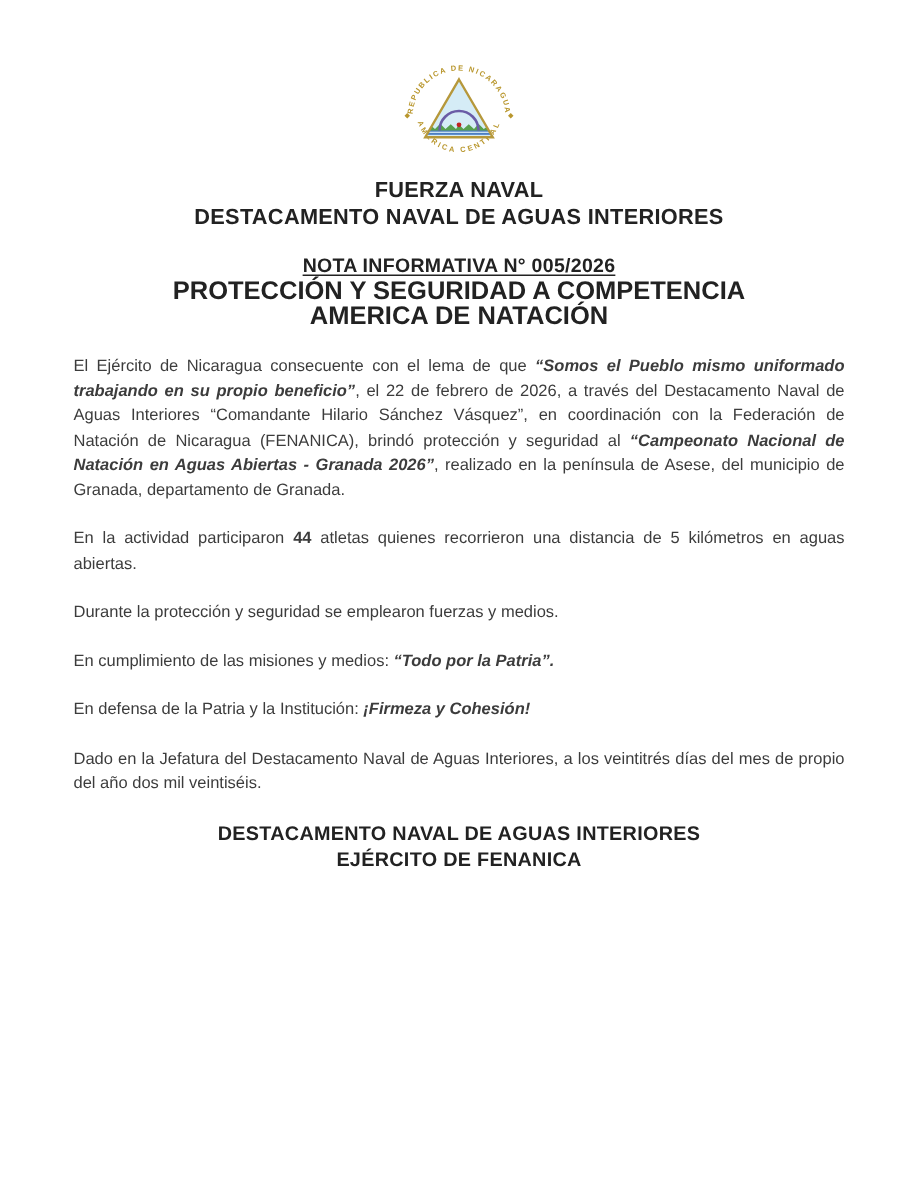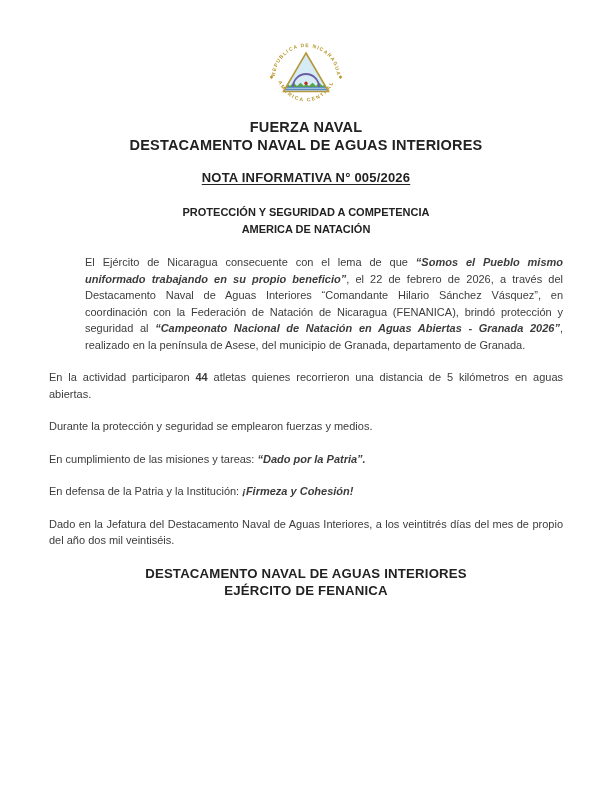--- a/index.html
+++ b/index.html
@@ -10,23 +10,23 @@
   }
   .emblem-wrap { text-align: center; height: 70px; margin-bottom: 8px; }
   .arc-text { fill: #b9972e; font-size: 5px; font-weight: bold; letter-spacing: 1.1px; font-family: "Liberation Sans", sans-serif; }
   .arc-text-bottom { letter-spacing: 1.6px; }
   .title-block { text-align: center; font-weight: bold; font-size: 14.5px; line-height: 18px; color: #222; letter-spacing: 0.2px; margin-top: 4px; }
   .nota { text-align: center; margin-top: 14px; }
   .nota-underline {
     display: inline-block; font-weight: bold; font-size: 13px; color: #222;
     text-decoration: underline; text-underline-offset: 2px; letter-spacing: 0.2px;
   }
-  .subject { text-align: center; font-weight: bold; font-size: 11px; line-height: 16.5px; color: #222; margin-top: 18px; }
+  .subject { text-align: center; font-weight: bold; font-size: 17px; line-height: 16.5px; color: #222; }
   .body-p { font-size: 11px; line-height: 16.5px; text-align: justify; margin: 0 0 16px 0; color: #3c3c3c; }
-  .body-p.first { margin-top: 17px; margin-left: 36px; }
+  .body-p.first { margin-top: 17px; }
   .run.bi { font-weight: bold; font-style: italic; }
   .run.b { font-weight: bold; }
   .footer-block { text-align: center; font-weight: bold; font-size: 13.2px; line-height: 17px; color: #222; margin-top: 12px; letter-spacing: 0.2px; }
 </style>
 </head>
 <body>
 
 <div class="page">
 
   <div class="emblem-wrap">
@@ -75,21 +75,21 @@
     <div>PROTECCIÓN Y SEGURIDAD A COMPETENCIA</div>
     <div>AMERICA DE NATACIÓN</div>
   </div>
 
   <p class="body-p first"><span class="run">El Ejército de Nicaragua consecuente con el lema de que </span><span class="run bi">“Somos el Pueblo mismo uniformado trabajando en su propio beneficio”</span><span class="run">, el 22 de febrero de 2026, a través del Destacamento Naval de Aguas Interiores “Comandante Hilario Sánchez Vásquez”, en coordinación con la Federación de Natación de Nicaragua (FENANICA), brindó protección y seguridad al </span><span class="run bi">“Campeonato Nacional de Natación en Aguas Abiertas - Granada 2026”</span><span class="run">, realizado en la península de Asese, del municipio de Granada, departamento de Granada.</span></p>
 
   <p class="body-p"><span class="run">En la actividad participaron </span><span class="run b">44</span><span class="run"> atletas quienes recorrieron una distancia de 5 kilómetros en aguas abiertas.</span></p>
 
   <p class="body-p"><span class="run">Durante la protección y seguridad se emplearon fuerzas y medios.</span></p>
 
-  <p class="body-p"><span class="run">En cumplimiento de las misiones y tareas: </span><span class="run bi">“Dado por la Patria”.</span></p>
+  <p class="body-p"><span class="run">En cumplimiento de las misiones y medios: </span><span class="run bi">“Todo por la Patria”.</span></p>
 
   <p class="body-p"><span class="run">En defensa de la Patria y la Institución: </span><span class="run bi">¡Firmeza y Cohesión!</span></p>
 
   <p class="body-p"><span class="run">Dado en la Jefatura del Destacamento Naval de Aguas Interiores, a los veintitrés días del mes de propio del año dos mil veintiséis.</span></p>
 
   <div class="footer-block">
     <div>DESTACAMENTO NAVAL DE AGUAS INTERIORES</div>
     <div>EJÉRCITO DE FENANICA</div>
   </div>
 

